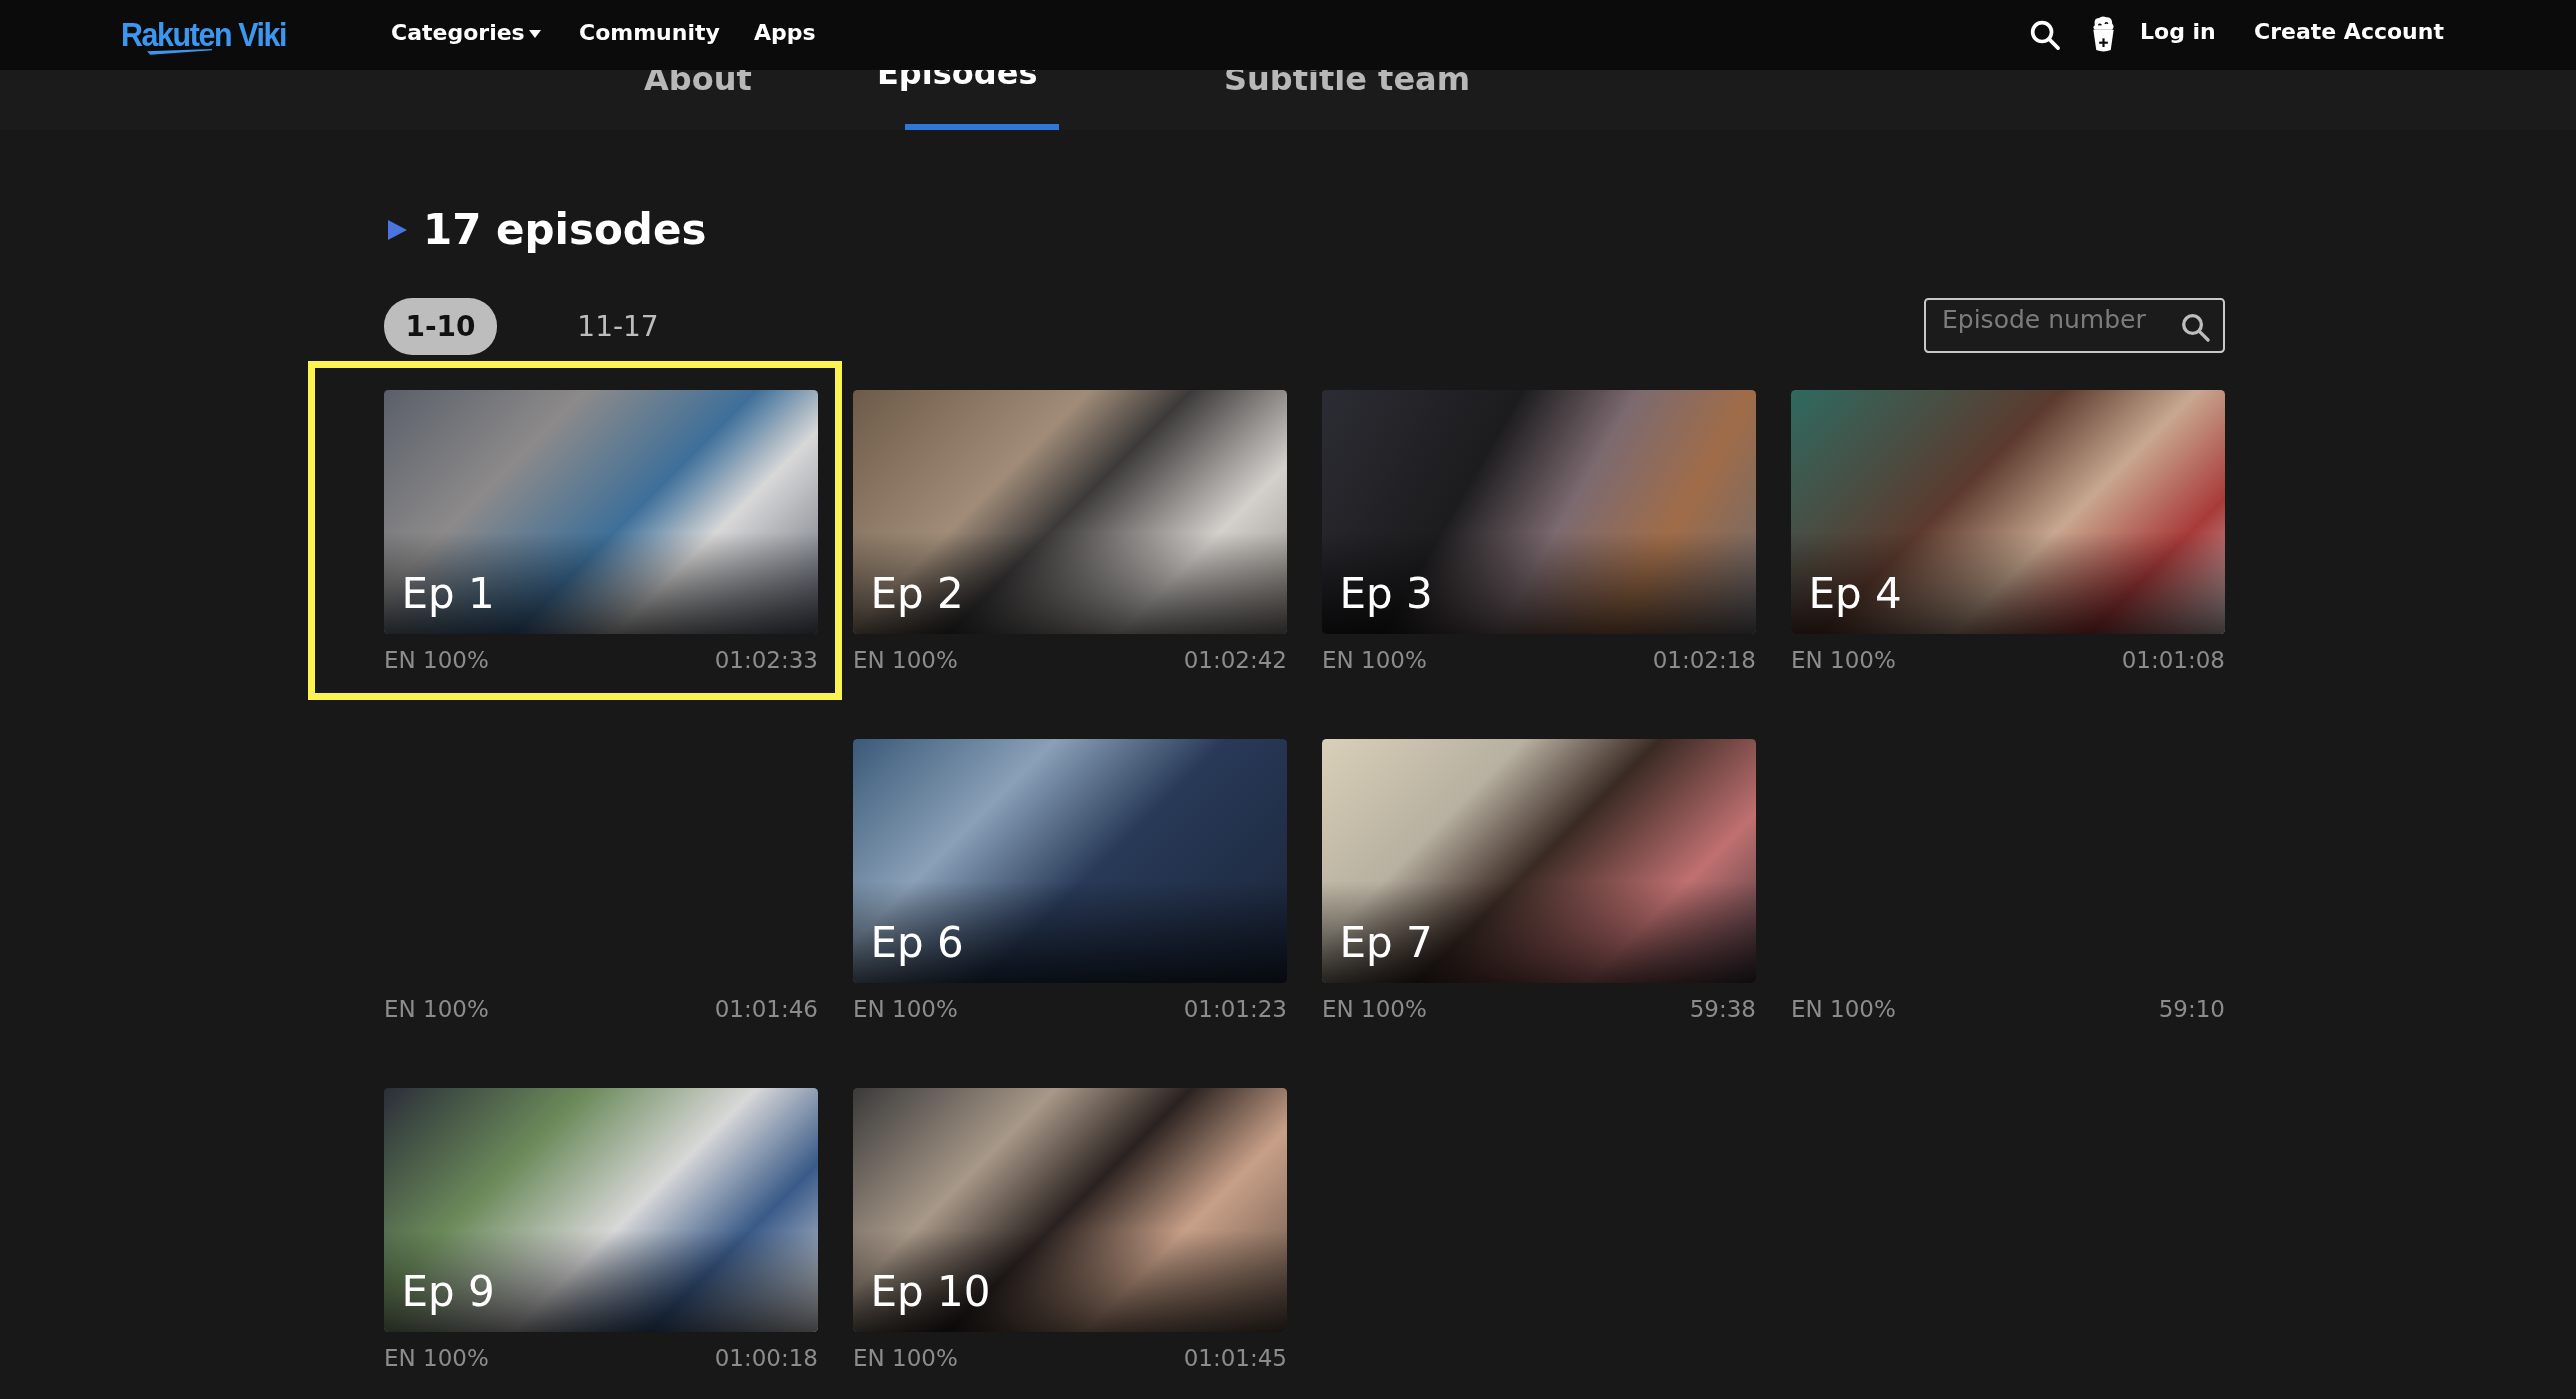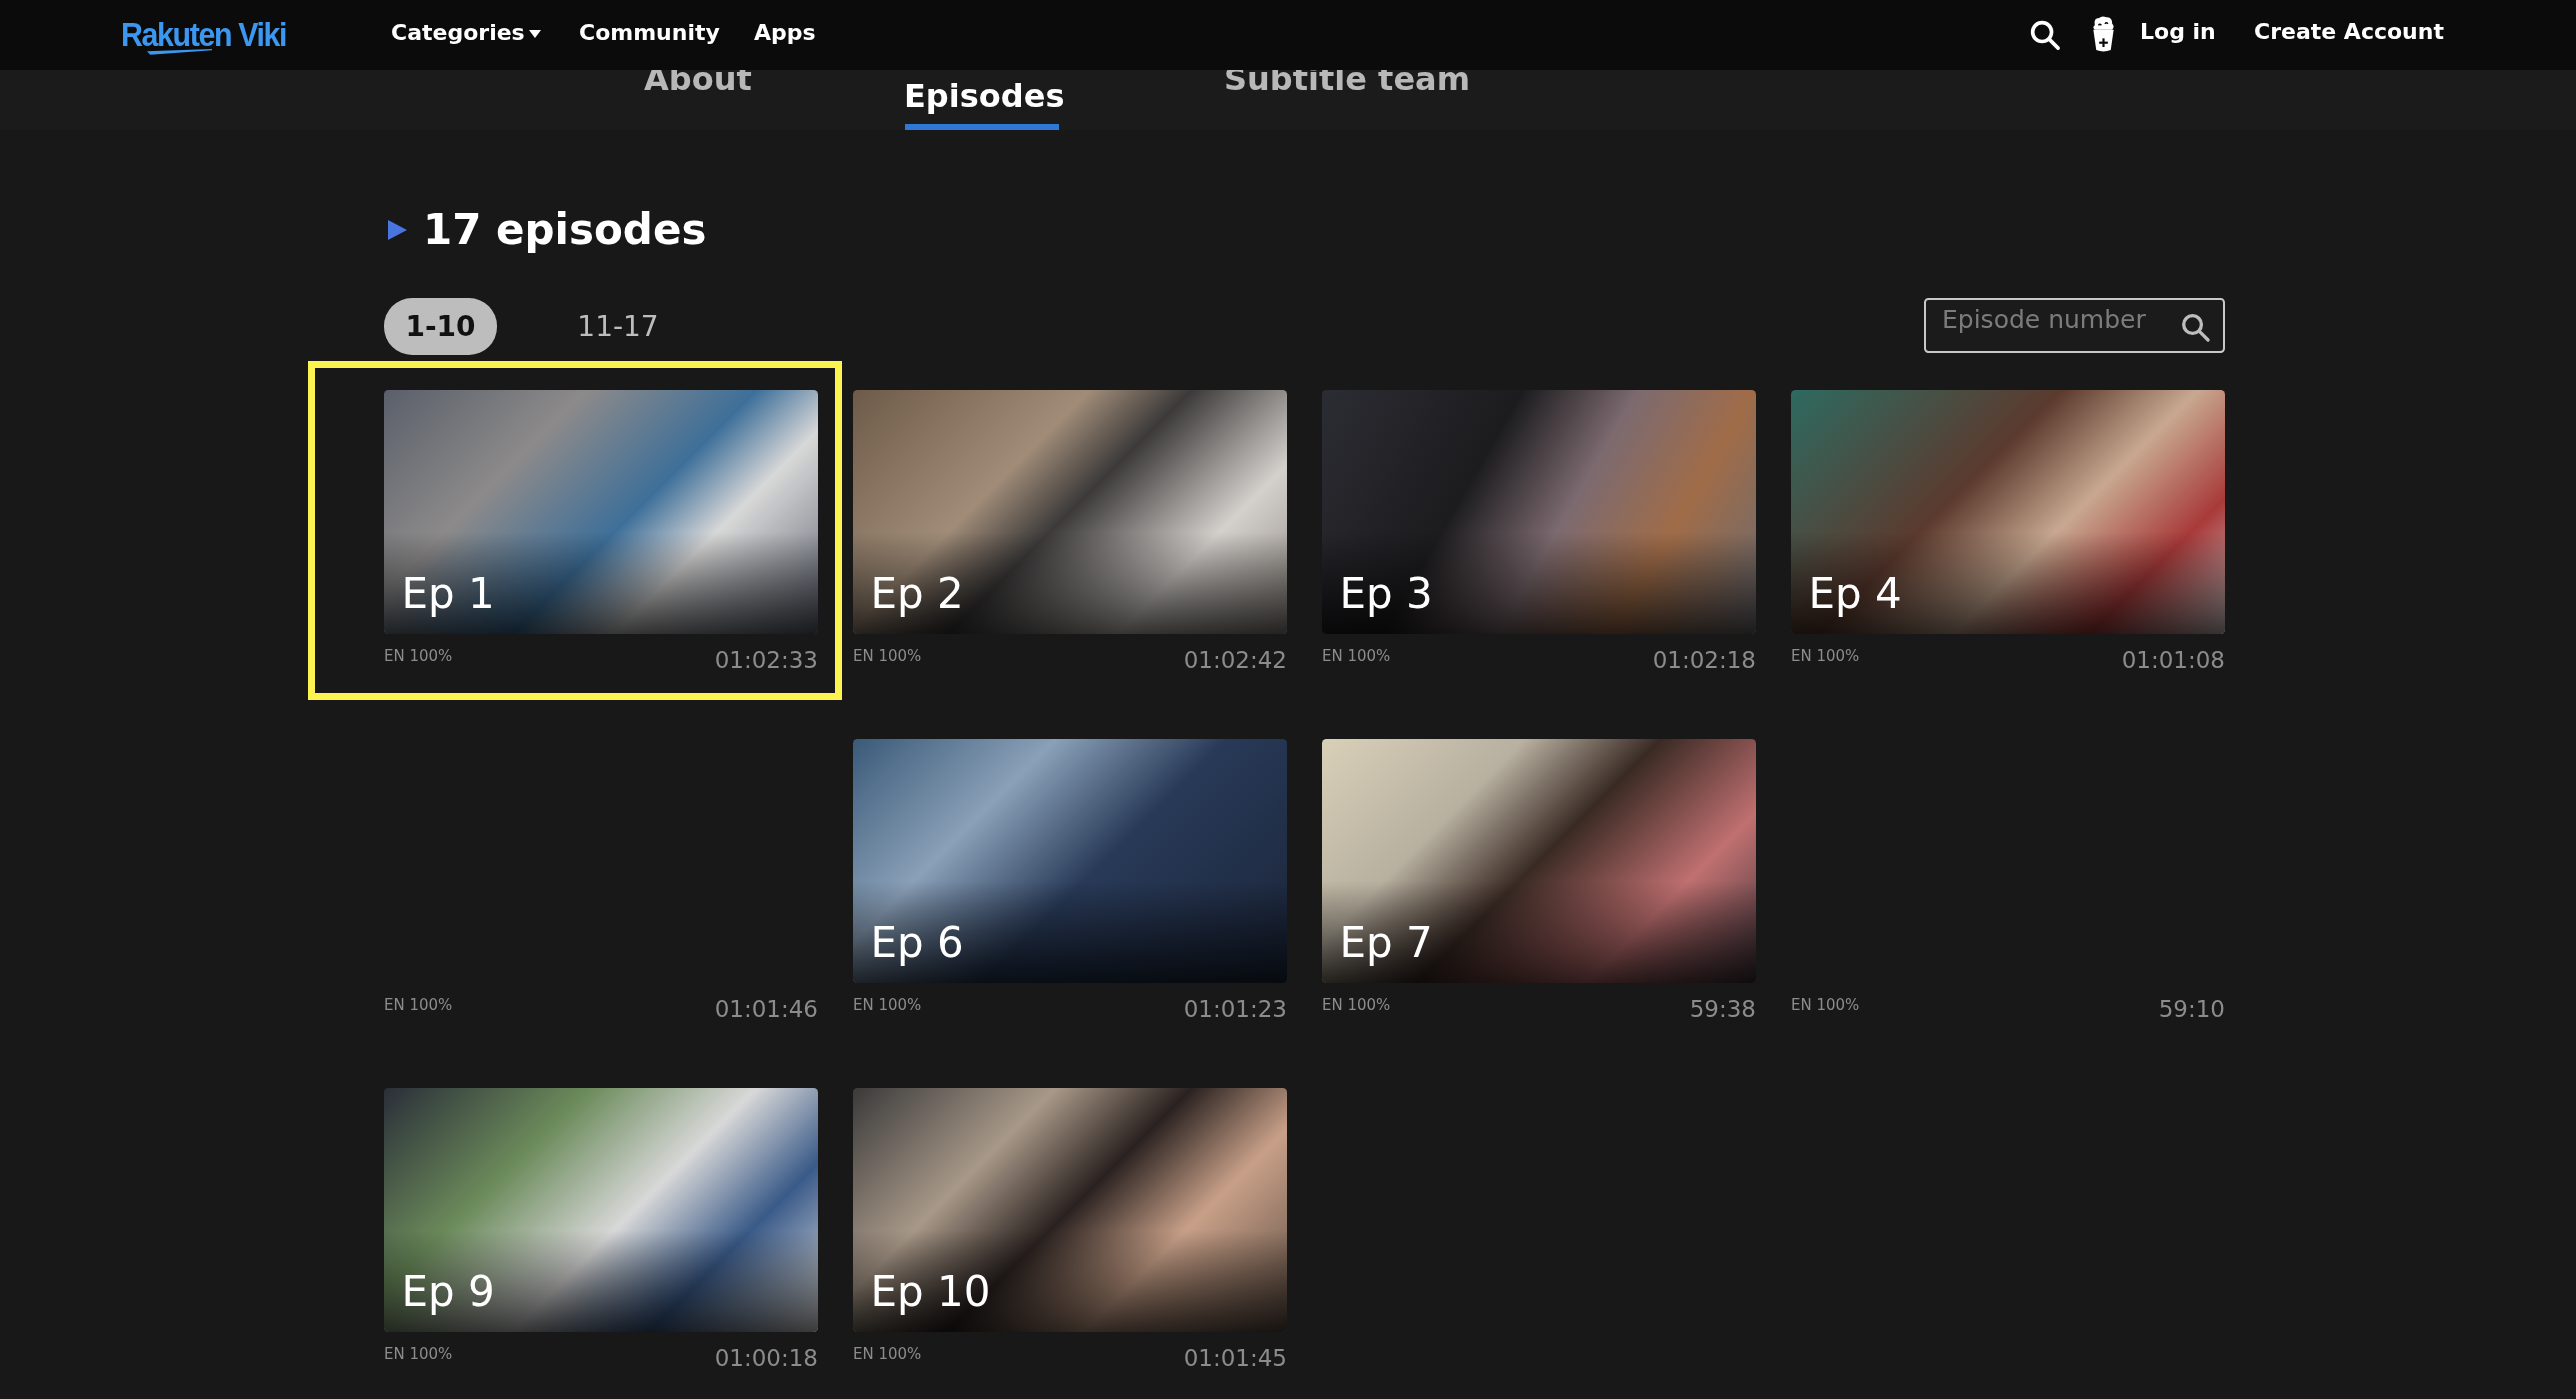--- a/index.html
+++ b/index.html
@@ -15,21 +15,21 @@
   .caret { display: inline-block; width: 0; height: 0; border-left: 6.5px solid transparent; border-right: 6.5px solid transparent; border-top: 8.7px solid #fff; margin-left: 4.4px; vertical-align: middle; }
   .hdr-search { position: absolute; left: 2029px; top: 19px; width: 32px; height: 32px; }
   .hdr-avatar { position: absolute; left: 2089px; top: 14.5px; width: 29px; height: 38px; }
   .login { position: absolute; left: 2140px; top: 19px; font-weight: bold; font-size: 22px; color: #fff; }
   .create { position: absolute; left: 2254px; top: 19px; font-weight: bold; font-size: 22px; color: #fff; }
 
   .subnav { position: absolute; left: 0; top: 70px; width: 2576px; height: 60px; background: #1b1b1b; overflow: hidden; z-index: 2; }
   .subtab { position: absolute; top: -10.2px; font-weight: bold; font-size: 32px; color: #b8b8b8; white-space: nowrap; }
   .subtab.active { color: #fff; }
   .tab-about { left: 644px; }
-  .tab-episodes { left: 904px; top: -16px; margin-top: 23px; }
+  .tab-episodes { left: 877px; top: -16px; }
   .tab-subtitle { left: 1224px; }
   .tab-reviews { left: 1612px; }
   .tab-underline { position: absolute; left: 905px; top: 54px; width: 154px; height: 5.8px; background: #2f78d6; }
 
   .heading { position: absolute; left: 388px; top: 205px; display: flex; align-items: center; }
   .heading-tri { width: 0; height: 0; border-top: 10.2px solid transparent; border-bottom: 10.2px solid transparent; border-left: 19px solid #4a74e0; margin-right: 16px; }
   .heading-text { font-weight: bold; font-size: 42px; color: #fff; }
 
   .page-pill { position: absolute; top: 298px; height: 57px; border-radius: 28px; font-size: 28px; display: flex; align-items: center; justify-content: center; }
   .pill-active { left: 384px; width: 113px; background: #bdbdbd; color: #111; font-weight: bold; }
@@ -37,21 +37,21 @@
 
   .ep-search { position: absolute; left: 1924px; top: 298px; width: 301px; height: 55px; border: 2.2px solid #c8c8c8; border-radius: 4.4px; background: #1b1b1b; }
   .ep-search input { position: absolute; left: 16px; top: 0; width: 233px; height: 38px; background: transparent; border: none; outline: none; font-family: "DejaVu Sans", sans-serif; font-size: 25px; color: #fff; }
   .ep-search input::placeholder { color: #7c7c7c; }
   .ep-search-icon { position: absolute; right: 11.6px; top: 11.6px; width: 31px; height: 31px; }
 
   .card { position: absolute; width: 434px; height: 305px; }
   .thumb { position: absolute; left: 0; top: 0; width: 434px; height: 244px; border-radius: 4.4px; overflow: hidden; }
   .thumb::after { content: ""; position: absolute; left: 0; right: 0; bottom: 0; height: 102px; background: linear-gradient(to bottom, rgba(0,0,0,0), rgba(0,0,0,0.75)); }
   .ep-label { position: absolute; left: 17.5px; bottom: 16px; font-size: 42px; color: #fff; z-index: 2; font-family: "DejaVu Sans", sans-serif; }
-  .meta-lang { position: absolute; left: 0; top: 257px; font-size: 15px; color: #8c8c8c; }
+  .meta-lang { position: absolute; left: 0; top: 257px; font-size: 23px; color: #8c8c8c; }
   .meta-dur { position: absolute; right: 0; top: 257px; font-size: 23px; color: #8c8c8c; }
 
   .highlight { position: absolute; left: 308px; top: 361px; width: 534px; height: 339px; border: 7.3px solid #fbf34f; z-index: 10; pointer-events: none; }
 </style>
 </head>
 <body>
 
 <div class="header">
   <div class="logo">
     <span class="logo-text">Rakuten Viki</span>

